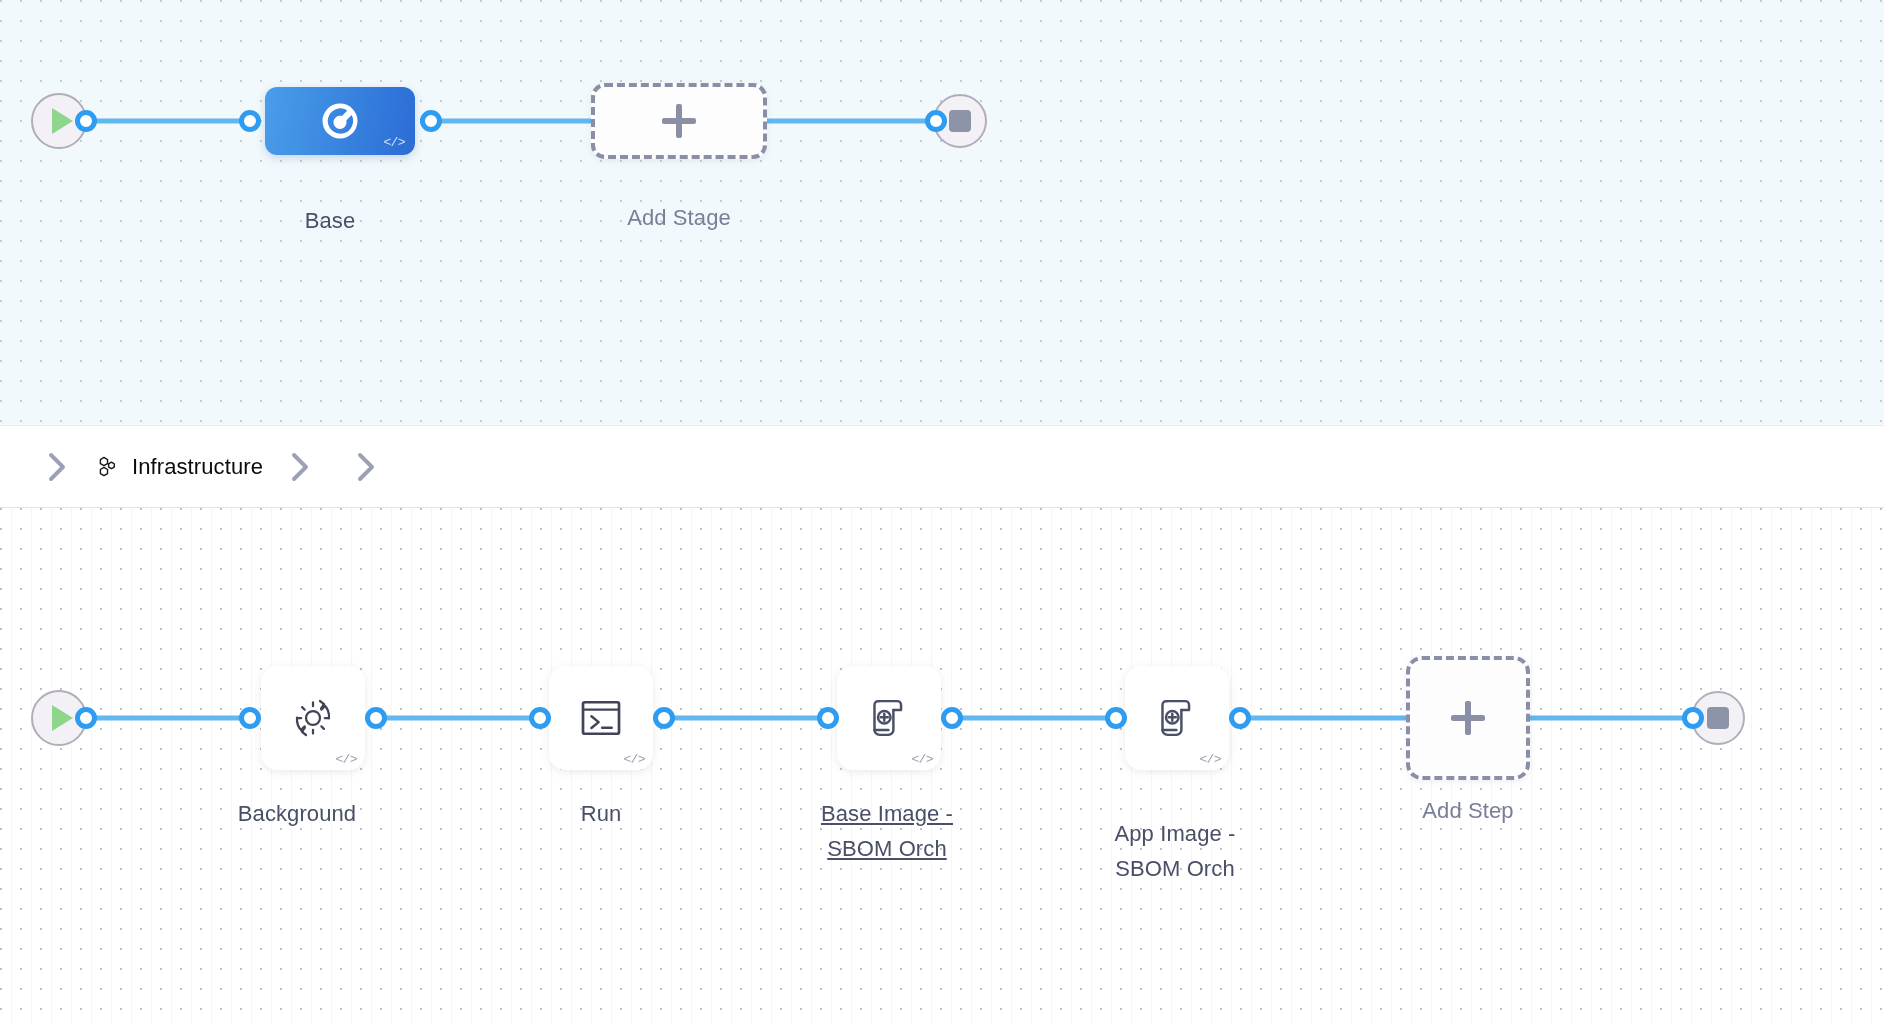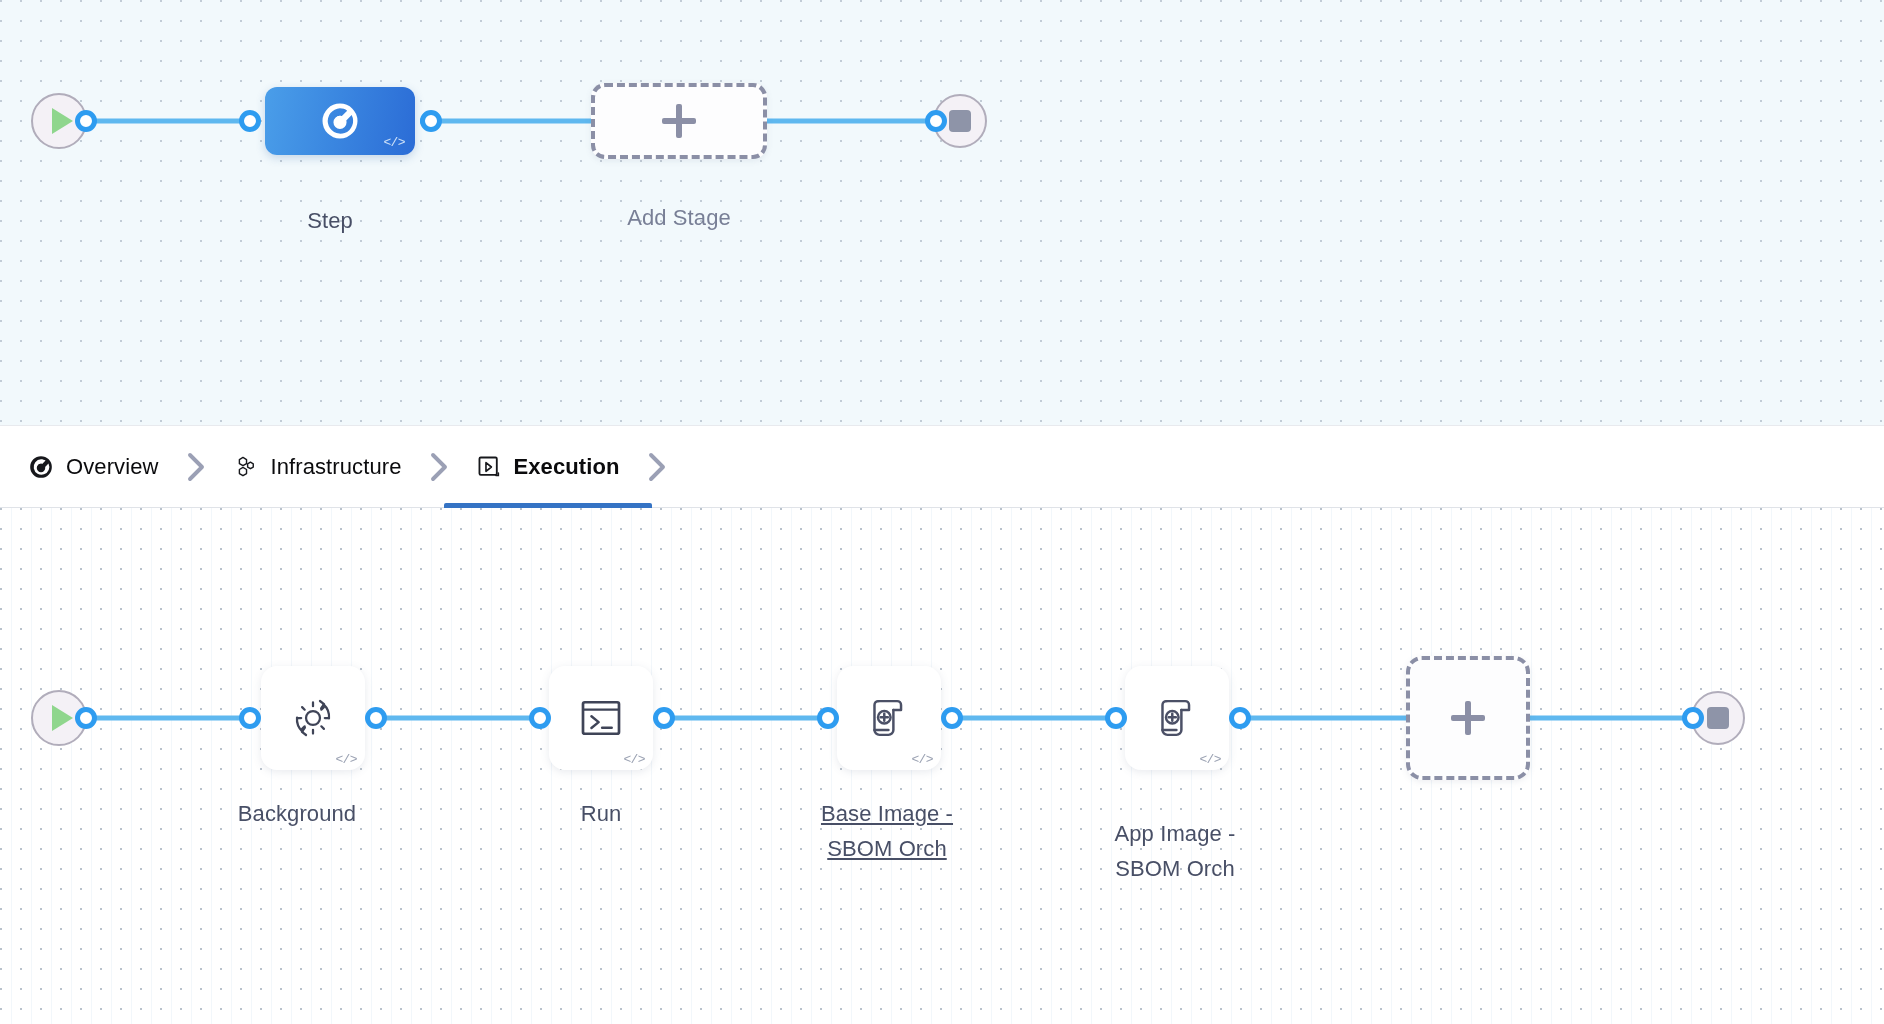--- a/index.html
+++ b/index.html
@@ -237,42 +237,35 @@
     <div class="stage-node" style="left:340px; top:121px;">
       <svg class="node-glyph" viewBox="0 0 48 48">
         <path fill="#ffffff" d="M24 4a20 20 0 1 0 0 40 20 20 0 0 0 0-40zm0 5.5c3.1 0 5.9 1 8.2 2.7l-6.1 6.1a7.2 7.2 0 0 0-2.1-.3 7.5 7.5 0 1 0 7.5 7.5c0-.8-.1-1.5-.3-2.2l6.1-6.1A14.5 14.5 0 1 1 24 9.5z"></path>
         <circle cx="24" cy="24" r="4.6" fill="none" stroke="#ffffff" stroke-width="2.6"></circle>
         <path fill="#ffffff" d="M31.6 11.2l5.2-5.2 5.2 5.2-5.2 5.2z" opacity="0"></path>
       </svg>
       <span class="code-badge">&lt;/&gt;</span>
     </div>
     <div class="port" style="left:250px; top:121px;"></div>
     <div class="port" style="left:431px; top:121px;"></div>
-    <div class="caption" style="left:330px; top:203px; width:220px;">Step</div>
+    <div class="caption" style="left:330px; top:203px; width:220px;">Base</div>
 
     <div class="add-node" style="left:679px; top:121px; width:176px; height:76px; border-radius:14px;">
       <span class="plus-glyph"></span>
     </div>
     <div class="caption muted" style="left:679px; top:200px; width:280px;">Add Stage</div>
 
     <div class="port" style="left:936px; top:121px;"></div>
     <div class="term-node" style="left:960px; top:121px; width:54px; height:54px;">
       <div class="stop-sq"></div>
     </div>
   </div>
 
   <div class="tabbar">
 
-    <div class="tab">
-      <svg class="tab-icon" viewBox="0 0 24 24">
-        <path fill="#17181c" d="M12 2a10 10 0 1 0 0 20 10 10 0 0 0 0-20zm0 2.8c1.6 0 3 .5 4.2 1.3l-3.1 3.1c-.4-.1-.7-.1-1.1-.1a3.9 3.9 0 1 0 3.9 3.9c0-.4 0-.8-.1-1.1l3.1-3.1A7.2 7.2 0 1 1 12 4.8z"></path>
-        <circle cx="12" cy="12" r="2.3" fill="none" stroke="#17181c" stroke-width="1.4"></circle>
-      </svg>
-      <span class="tab-label">Overview</span>
-    </div>
 
     <div class="tab-sep">
       <svg viewBox="0 0 12 20">
         <path d="M2 2l8 8-8 8" fill="none" stroke="#9ba0b5" stroke-width="2.6" stroke-linecap="round" stroke-linejoin="round"></path>
       </svg>
     </div>
 
     <div class="tab">
       <svg class="tab-icon" viewBox="0 0 24 24">
         <path d="M9.2 3.2l3.3 1.9v3.8L9.2 10.8 5.9 8.9V5.1z" fill="none" stroke="#17181c" stroke-width="1.3" stroke-linejoin="round"></path>
@@ -281,28 +274,20 @@
       </svg>
       <span class="tab-label">Infrastructure</span>
     </div>
 
     <div class="tab-sep">
       <svg viewBox="0 0 12 20">
         <path d="M2 2l8 8-8 8" fill="none" stroke="#9ba0b5" stroke-width="2.6" stroke-linecap="round" stroke-linejoin="round"></path>
       </svg>
     </div>
 
-    <div class="tab active">
-      <svg class="tab-icon" viewBox="0 0 24 24">
-        <rect x="3.2" y="3.2" width="16" height="16" rx="1.2" fill="none" stroke="#17181c" stroke-width="1.7"></rect>
-        <path d="M9.2 8l5 4-5 4z" fill="none" stroke="#17181c" stroke-width="1.5" stroke-linejoin="round"></path>
-        <path d="M20.6 17.6v2.2h-2.2" fill="none" stroke="#17181c" stroke-width="1.5" stroke-linecap="round"></path>
-      </svg>
-      <span class="tab-label">Execution</span>
-    </div>
 
     <div class="tab-sep">
       <svg viewBox="0 0 12 20">
         <path d="M2 2l8 8-8 8" fill="none" stroke="#9ba0b5" stroke-width="2.6" stroke-linecap="round" stroke-linejoin="round"></path>
       </svg>
     </div>
 
   </div>
 
   <div class="step-canvas">
@@ -379,20 +364,21 @@
       <span class="code-badge">&lt;/&gt;</span>
     </div>
     <div class="port" style="left:1116px; top:210px;"></div>
     <div class="port" style="left:1240px; top:210px;"></div>
     <div class="caption" style="left:1175px; top:288px; width:300px;margin-top:20px;">App Image -
 SBOM Orch</div>
 
     <div class="add-node" style="left:1468px; top:210px; width:124px; height:124px; border-radius:16px;">
       <span class="plus-glyph"></span>
     </div>
+    <div class="caption muted" style="left:1468px; top:285px; width:260px;">Add Step</div>
 
     <div class="port" style="left:1693px; top:210px;"></div>
     <div class="term-node" style="left:1718px; top:210px; width:54px; height:54px;">
       <div class="stop-sq"></div>
     </div>
   </div>
 
 </div>
 
 </body></html>

